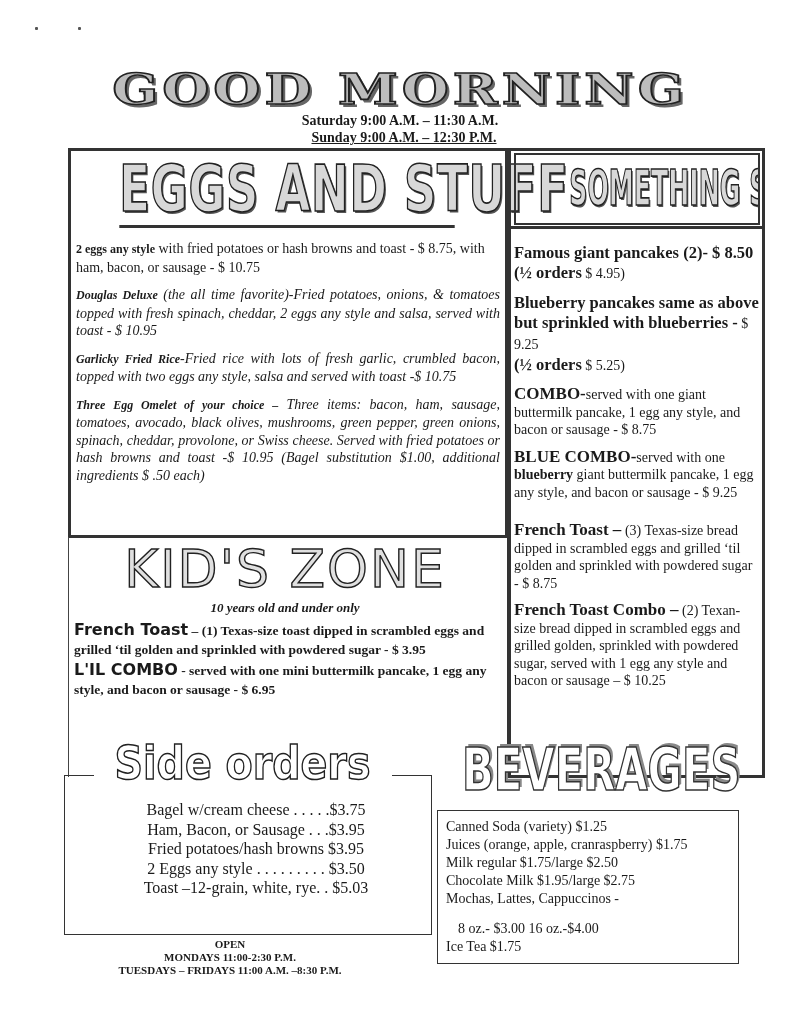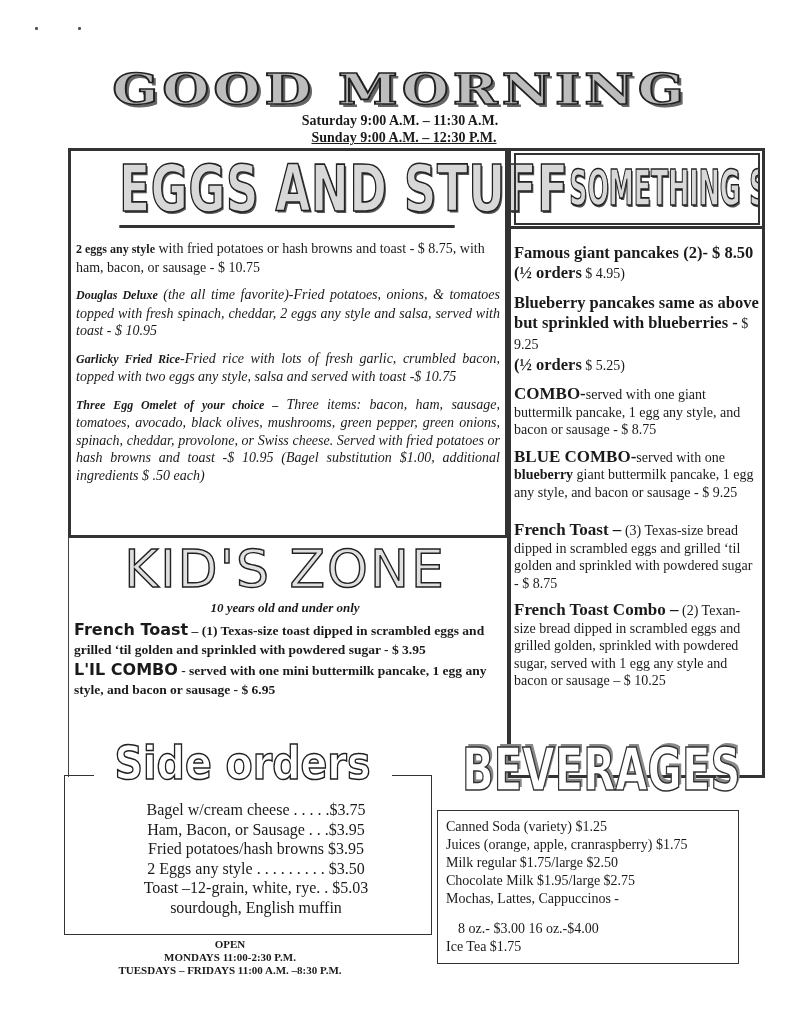--- a/index.html
+++ b/index.html
@@ -130,21 +130,20 @@
 <div class="abs side-box"></div>
 <div class="abs side-line-left"></div>
 <div class="abs side-line-right"></div>
 <div class="abs side-banner">Side orders</div>
 <div class="abs side-list">
   <div>Bagel w/cream cheese . . . . .$3.75</div>
   <div>Ham, Bacon, or Sausage . . .$3.95</div>
   <div>Fried potatoes/hash browns  $3.95</div>
   <div>2 Eggs any style . . . . . . . . .  $3.50</div>
   <div>Toast –12-grain, white, rye. . $5.03</div>
-  <div> sourdough, English muffin</div>
 </div>
 
 <div class="abs bev-banner">BEVERAGES</div>
 <div class="abs bev-box"></div>
 <div class="abs bev-list">
   <div>Canned Soda (variety)   $1.25</div>
   <div>Juices (orange, apple, cranraspberry) $1.75</div>
   <div>Milk  regular $1.75/large $2.50</div>
   <div>Chocolate Milk  $1.95/large $2.75</div>
   <div>Mochas, Lattes, Cappuccinos -</div>

